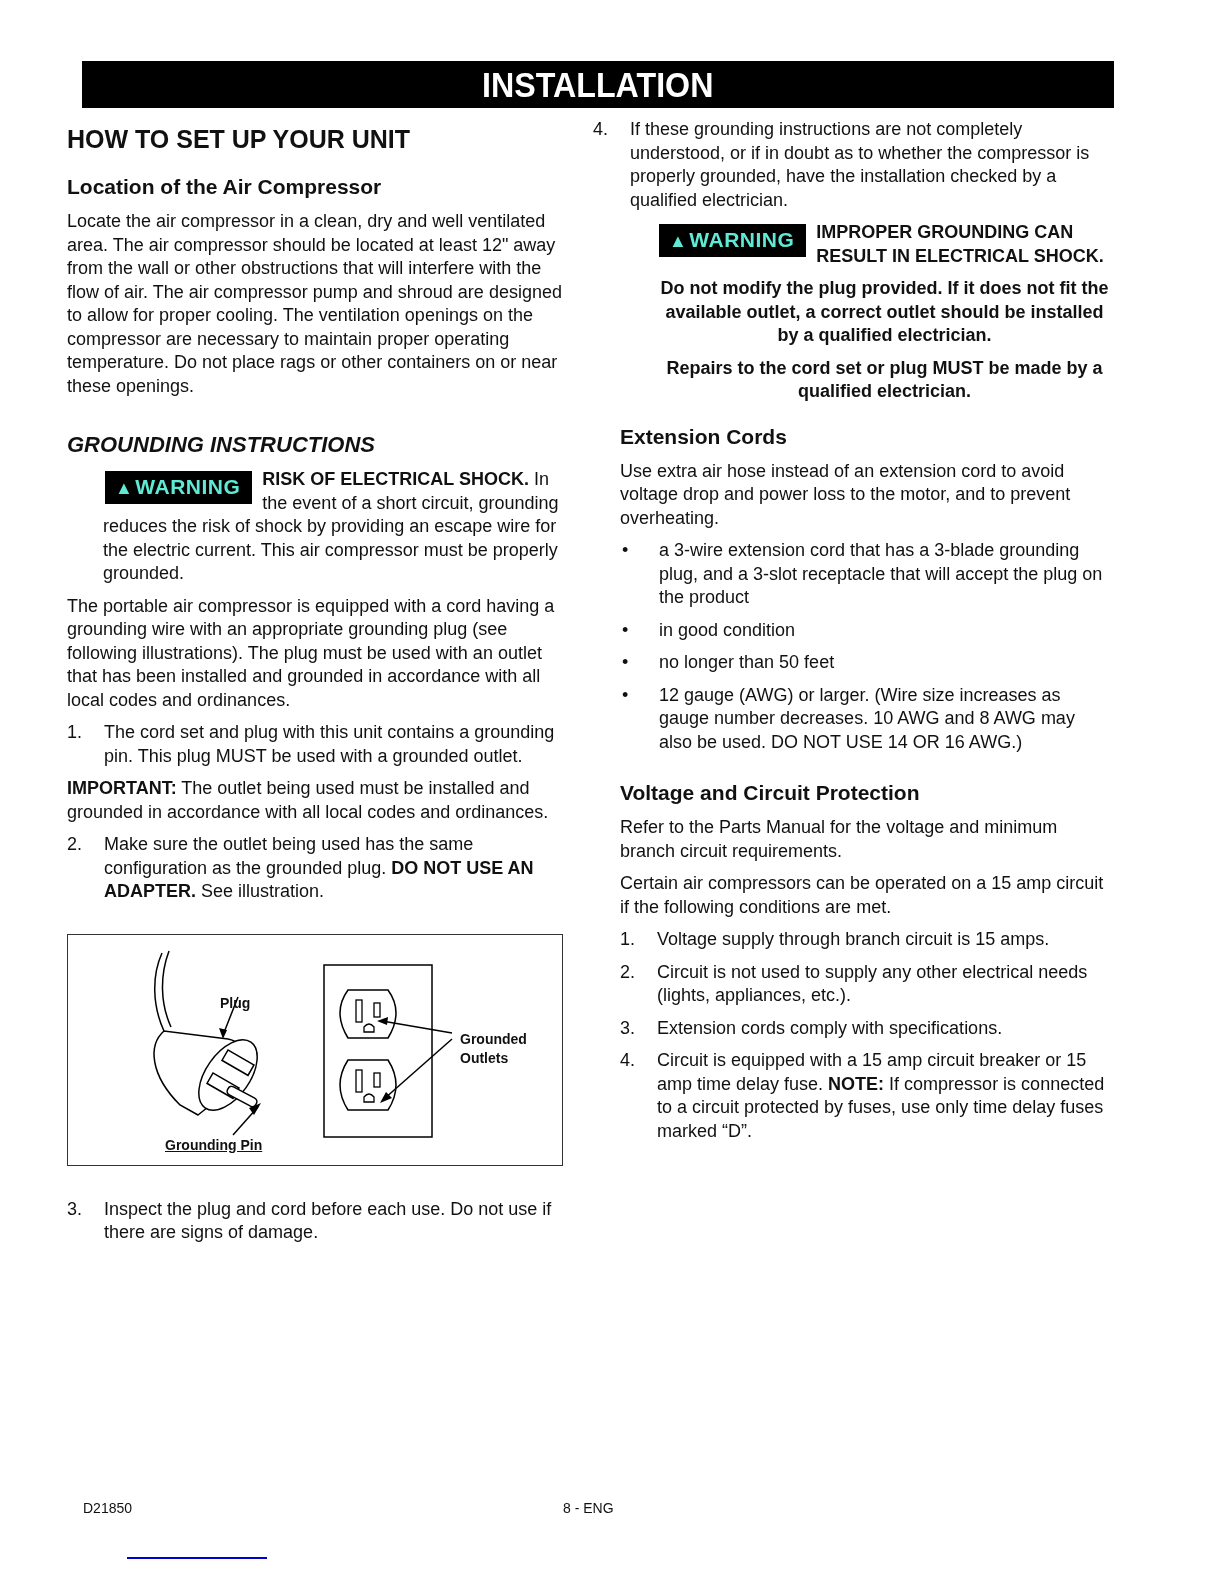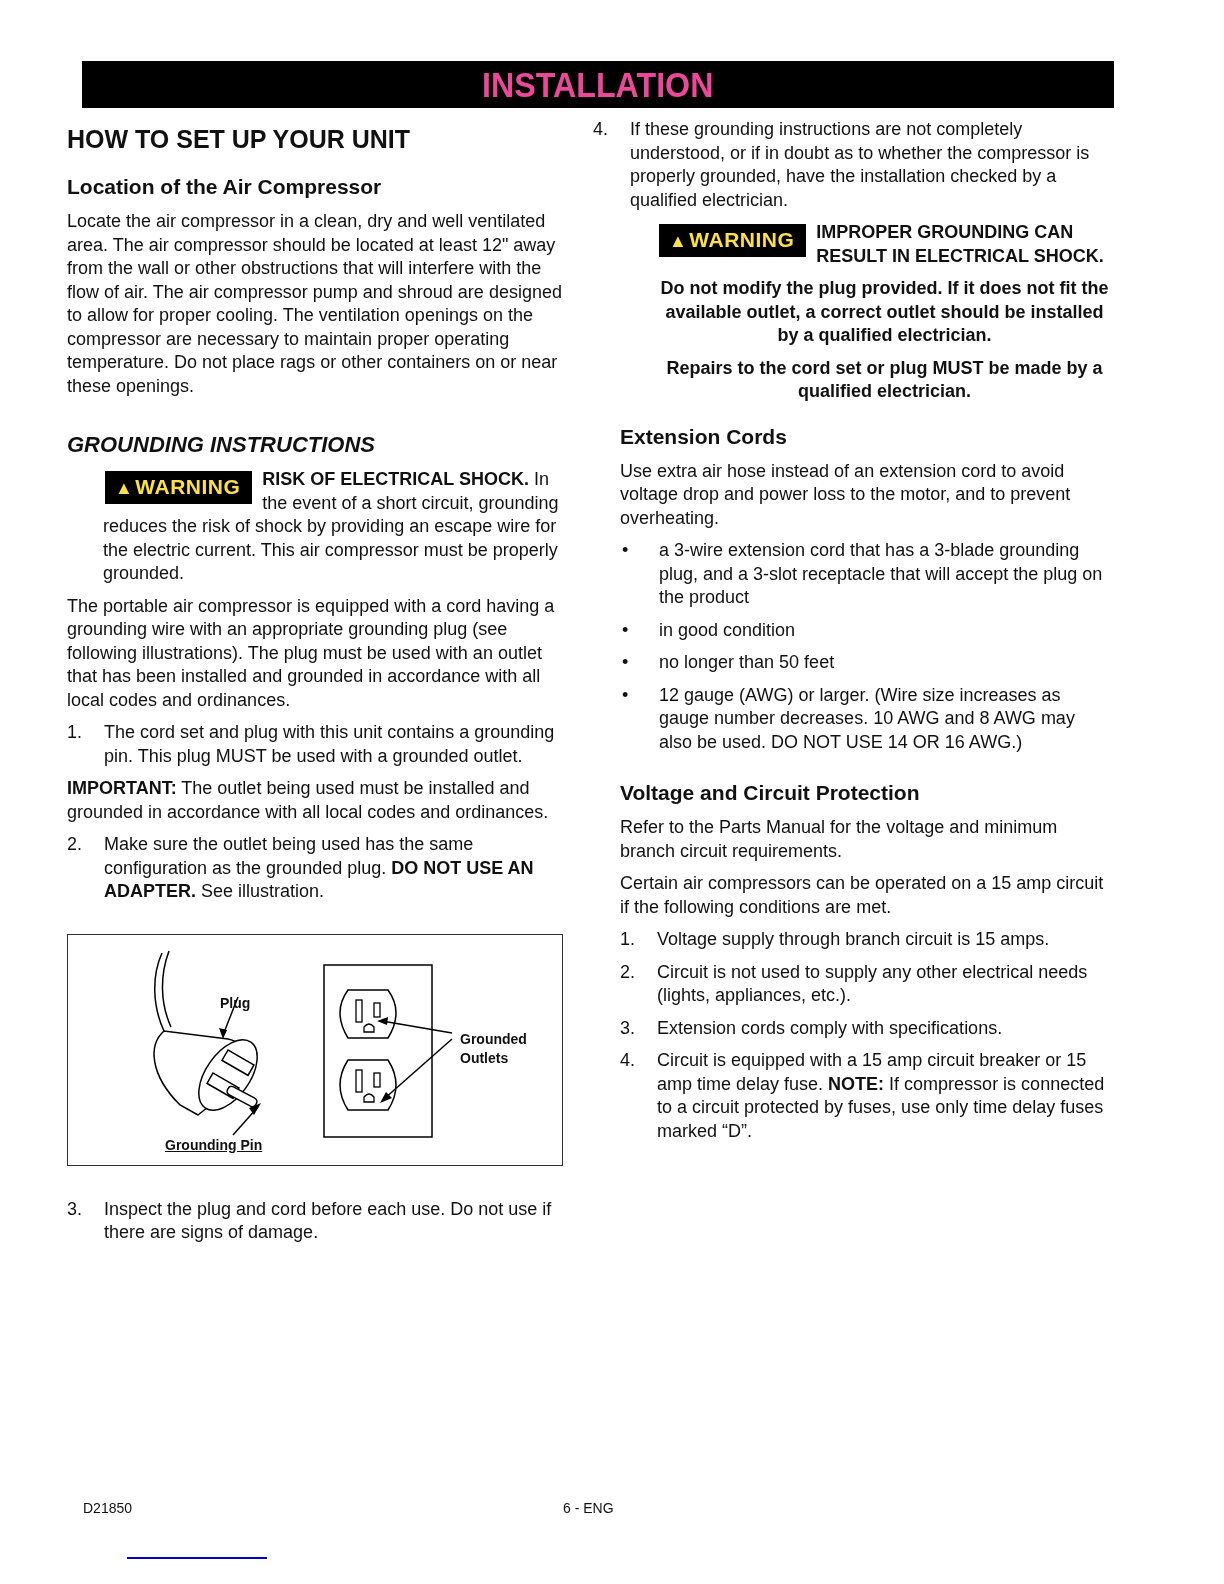--- a/index.html
+++ b/index.html
@@ -2,38 +2,38 @@
 <html><head>
   <meta charset="utf-8">
   <style>
     html, body { margin: 0; padding: 0; background: #ffffff; }
     body {
       width: 1224px; height: 1584px; position: relative; overflow: hidden;
       font-family: "Liberation Sans", sans-serif; color: #111;
     }
     .banner {
       position: absolute; left: 82px; top: 61px; width: 1032px; height: 47px;
-      background: #000; color: #ec4899; text-align: center;
+      background: #000; color: #ffffff; text-align: center;
       font-family: "Liberation Sans", sans-serif; font-weight: bold;
       font-size: 35px; line-height: 47px; letter-spacing: 0px;
       transform-origin: center;
     }
     .banner span { display: inline-block; transform: scaleX(0.92); }
     .col { position: absolute; top: 118px; }
     .col-left { left: 67px; width: 500px; }
     .col-right { left: 620px; width: 500px; }
     .p { font-size: 18px; line-height: 23.5px; margin: 0 0 9px 0; }
     h1.title {
       font-size: 25px; font-weight: bold; margin: 6px 0 20px 0; line-height: 30px;
     }
     h2.sub { font-size: 21px; font-weight: bold; margin: 0 0 10px 0; line-height: 26px; }
     h2.major { font-size: 22px; font-weight: bold; margin: 0 0 10px 0; line-height: 26px; }
     .warn-block { margin-left: 36px; }
     .warn-badge {
-      display: inline-block; background: #000; color: #fde047; font-weight: bold;
+      display: inline-block; background: #000; color: #5eead4; font-weight: bold;
       font-size: 21px; padding: 4px 12px 4px 10px; line-height: 24px; float: left;
       margin: 3px 10px 0 2px; letter-spacing: 0.5px;
     }
     .warn-badge .tri { font-size: 18px; margin-right: 2px; }
     .warn-head { font-weight: bold; font-size: 18px; line-height: 23.5px; }
     .b { font-weight: bold; text-align: center; }
     .list-item { display: flex; font-size: 18px; line-height: 23.5px; margin-bottom: 9px; }
     .list-item .num { width: 37px; flex: none; }
     .list-item .txt { flex: 1; }
     .bullet { width: 37px; flex: none; padding-left: 2px; }
@@ -177,14 +177,14 @@
       <span class="num">3.</span>
       <span class="txt">Extension cords comply with specifications.</span>
     </div>
   <div class="list-item">
       <span class="num">4.</span>
       <span class="txt"><span>Circuit is equipped with a 15 amp circuit breaker or 15 amp time delay fuse. </span><span class="b">NOTE:</span><span> If compressor is connected to a circuit protected by fuses, use only time delay fuses marked “D”.</span></span>
     </div>
 </div>
 
 <div class="footer-left">D21850</div>
-<div class="footer-center">6 - ENG</div>
+<div class="footer-center">8 - ENG</div>
 <div class="blue-link-line"></div>
 
 </body></html>

